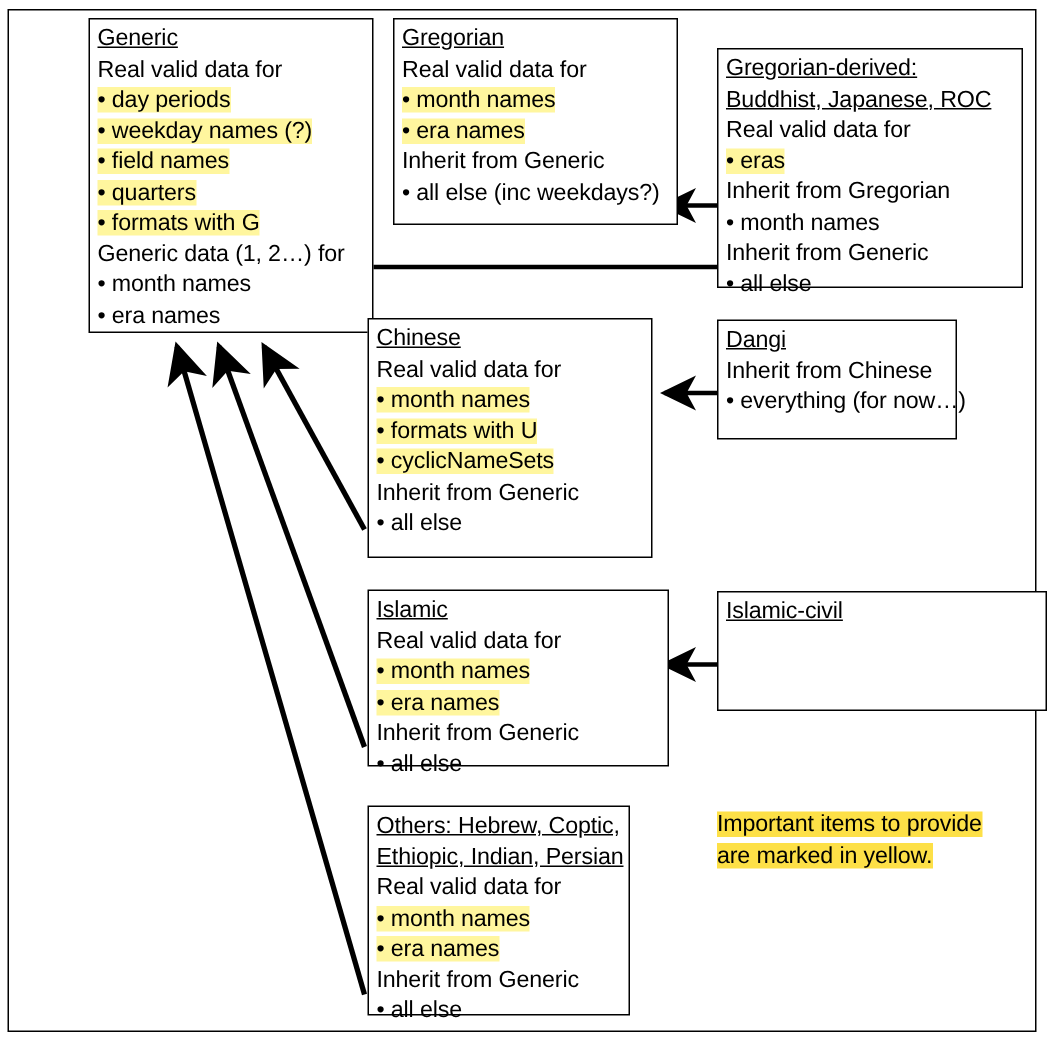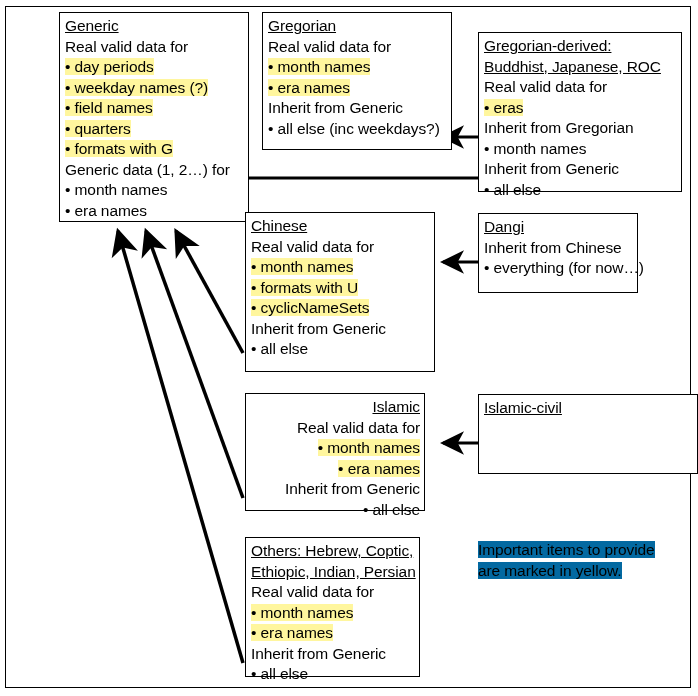--- a/index.html
+++ b/index.html
@@ -34,21 +34,21 @@
   }
   .ln .hl{background:#fff69e;}
   .title{text-decoration:underline;}
   .bullet::before{content:"\2022\00a0";}
   .note{
     position:absolute;
     z-index:3;
     font-size:15.5px;
     line-height:20.5px;
   }
-  .note .hl{background:#0369a1;}
+  .note .hl{background:#fde047;}
   svg.arrows{
     position:absolute;left:0;top:0;
     width:698px;height:696px;
     z-index:2;
     pointer-events:none;
   }
 </style>
 </head>
 <body>
 
@@ -148,21 +148,21 @@
   </div>
 
   <div class="box" style="left:478px;top:213px;width:160px;height:80px;">
     <div class="ln title">Dangi</div>
     <div>
         <div class="ln"><span>Inherit from Chinese</span></div>
         <div class="ln"><span class="bullet">everything (for now…)</span></div>
       </div>
   </div>
 
-  <div class="box" style="left:245px;top:393px;width:180px;height:118px;text-align:right;">
+  <div class="box" style="left:245px;top:393px;width:201px;height:118px;">
     <div class="ln title">Islamic</div>
     <div>
         <div class="ln"><span>Real valid data for</span></div>
         <div class="ln"><span class="hl bullet">month names</span></div>
         <div class="ln"><span class="hl bullet">era names</span></div>
         <div class="ln"><span>Inherit from Generic</span></div>
         <div class="ln"><span class="bullet">all else</span></div>
       </div>
   </div>
 

